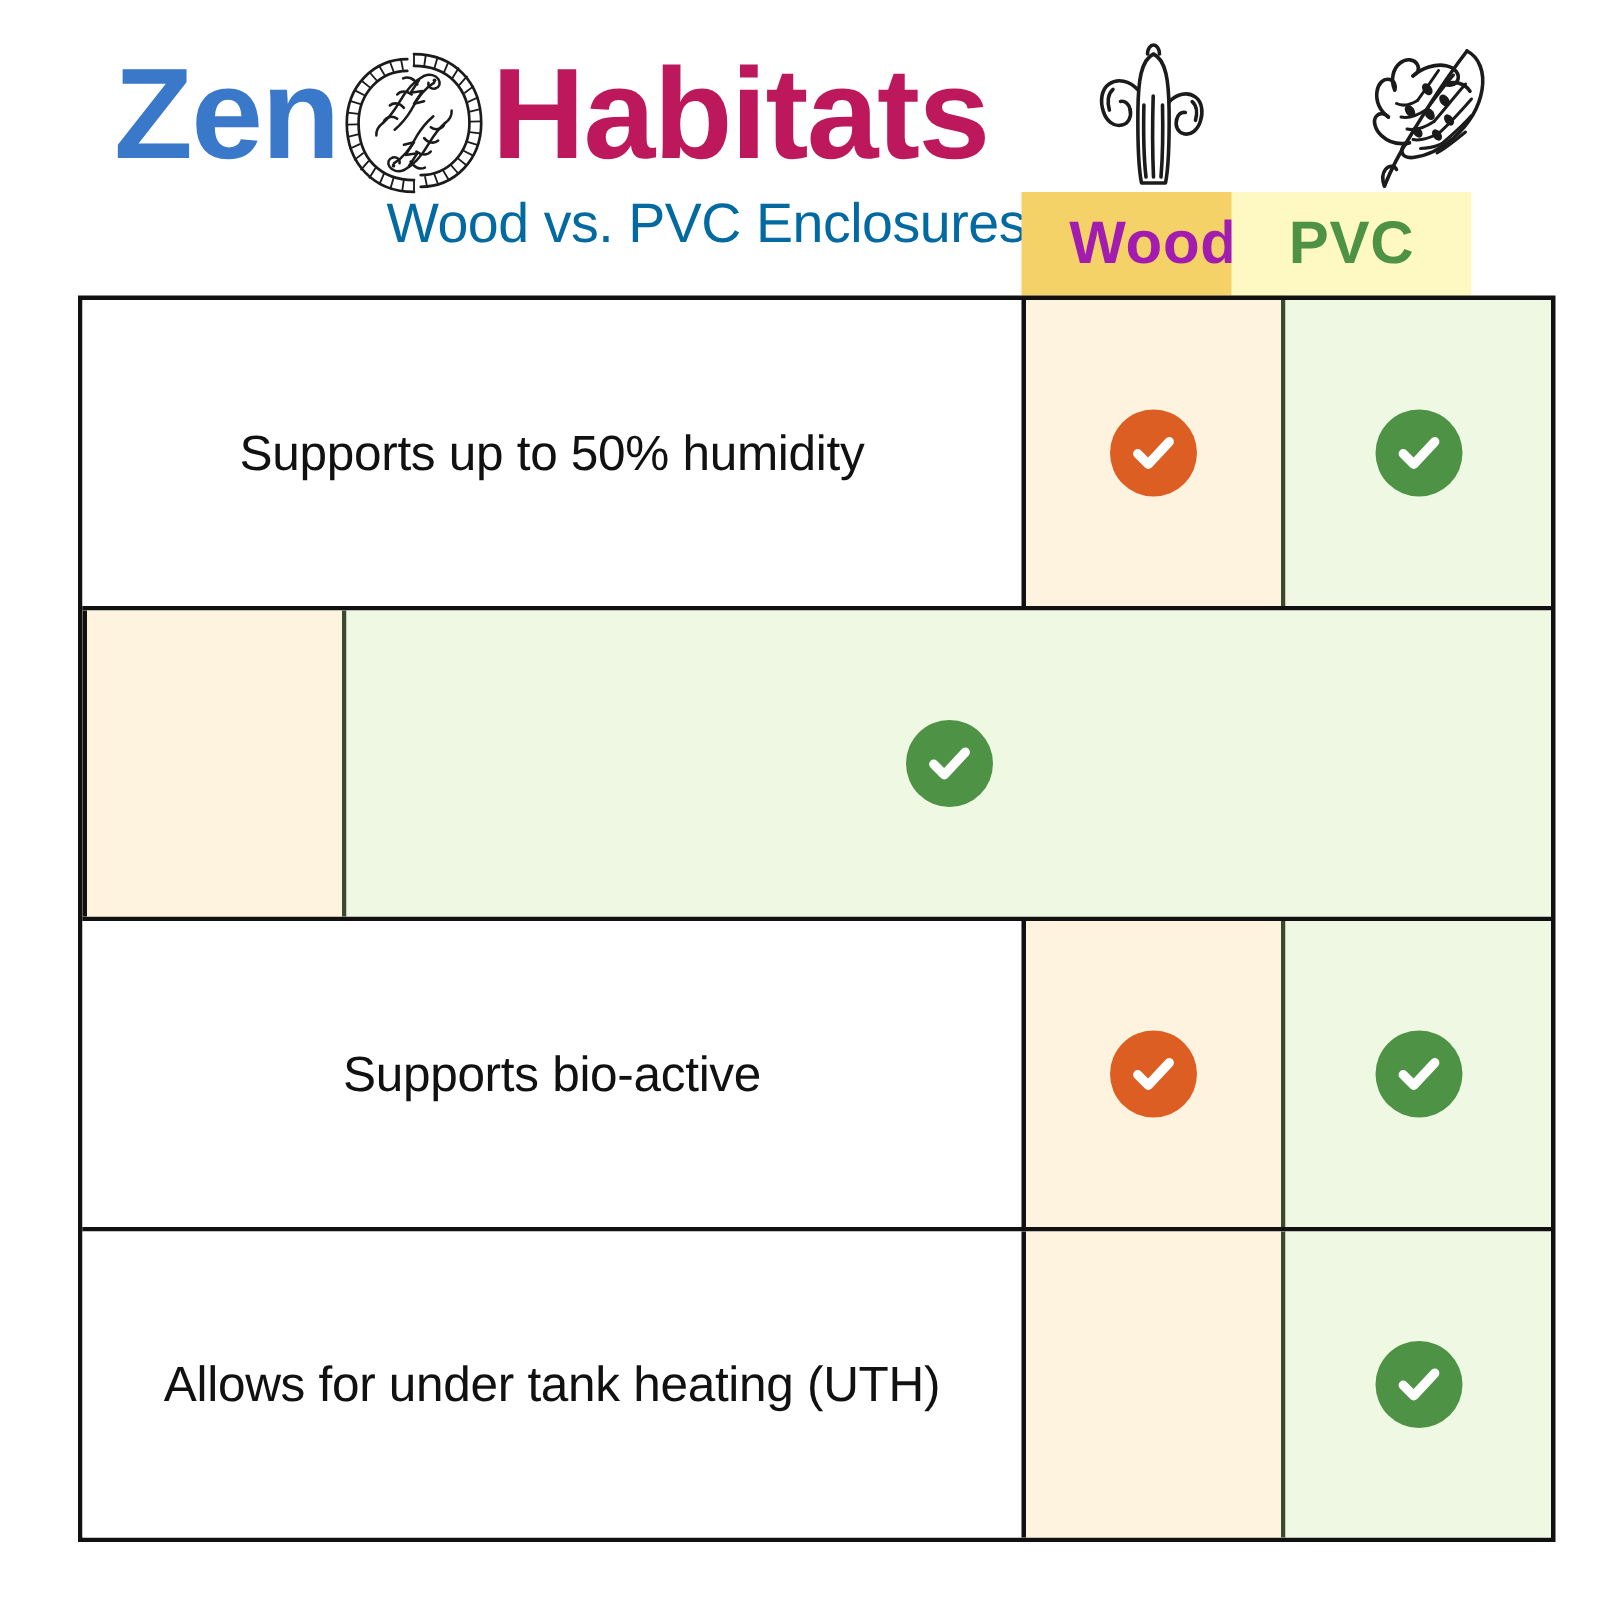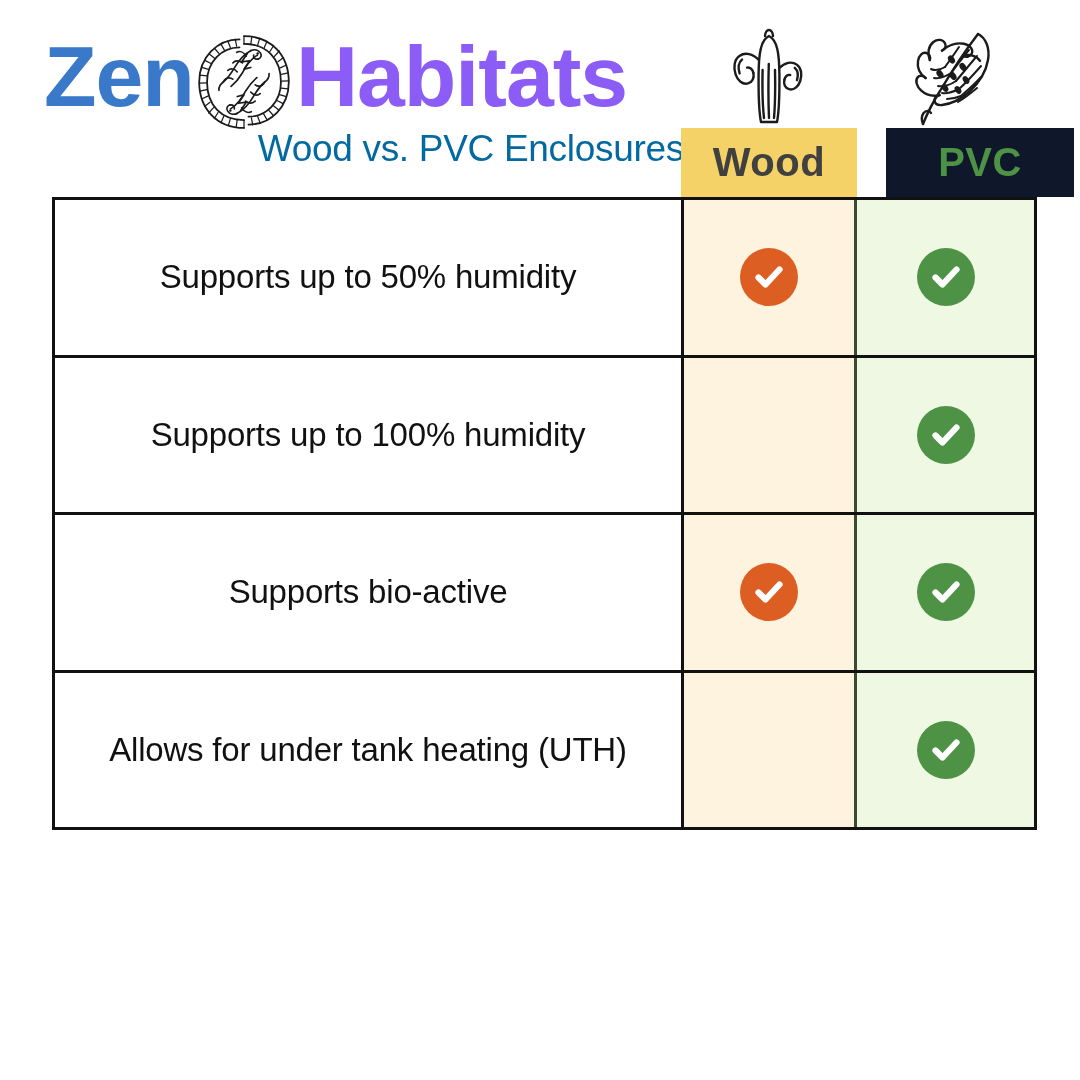--- a/index.html
+++ b/index.html
@@ -17,30 +17,30 @@
     width:640px; height:150px;
   }
   .brand-wordmark {
     position:absolute; left:0; top:0;
     width:640px; height:108px;
     display:flex; align-items:center; justify-content:flex-start;
     white-space:nowrap;
   }
   .word-zen {
     font-size:86px; font-weight:bold; letter-spacing:-1px;
-    color:#3A78C9; line-height:1;
+    color:#3A78C9; line-height:1;margin-left:32px;
   }
   .logo-mark {
     width:112px; height:112px; flex:0 0 112px;
     margin:0 -4px 0 -6px; position:relative; top:6px;
   }
   .logo-mark svg { display:block; width:112px; height:112px; }
   .word-habitats {
     font-size:86px; font-weight:bold; letter-spacing:-1px;
-    color:#8b5cf6; line-height:1;
+    color:#be185d; line-height:1;
   }
   .brand-tagline {
     position:absolute; right:0; top:106px;
     font-size:37px; color:#0369a1; letter-spacing:-0.3px;
     white-space:nowrap; font-weight:400;
   }
 
   
   .col-icon {
     position:absolute; top:20px;
@@ -50,27 +50,27 @@
   .col-icon.wood { left:681px; }
   .col-icon.pvc  { left:857px; }
   .col-icon svg { display:block; }
 
   
   .hdr {
     position:absolute; top:128px; height:69px;
     display:flex; align-items:center; justify-content:center;
     font-size:40px; font-weight:bold; letter-spacing:0.5px;
   }
-  .hdr.wood { left:681px; width:176px; background:#F5D267; color:#404040; }
-  .hdr.pvc  { left:886px; width:188px; background:#0f172a; color:#4E9246; }
+  .hdr.wood { left:681px; width:176px; background:#F5D267; color:#a21caf; }
+  .hdr.pvc  { left:821px; width:160px; background:#fef9c3; color:#4E9246; }
 
   
   .table {
     position:absolute; left:52px; top:197px;
-    width:985px; height:633px;
+    width:985px; height:831px;
     border:3px solid #111111;
     display:flex; flex-direction:column;
   }
   .row {
     display:flex; flex:1 1 0;
     border-bottom:3px solid #111111;
   }
   .row:last-child { border-bottom:none; }
 
   .cell-label {
@@ -230,21 +230,20 @@
       <div class="cell-mark pvc">
         <span class="check green">
           <svg width="36" height="36" viewBox="0 0 36 36" aria-hidden="true">
             <path d="M7.5 18.5 L14.5 25.5 L28.5 10.5" fill="none" stroke="#ffffff" stroke-width="6.2" stroke-linecap="round" stroke-linejoin="round"></path>
           </svg>
         </span>
       </div>
     </div>
 
     <div class="row">
-      <div class="cell-label">Supports up to 100% humidity</div>
       <div class="cell-mark wood">
         
       </div>
       <div class="cell-mark pvc">
         <span class="check green">
           <svg width="36" height="36" viewBox="0 0 36 36" aria-hidden="true">
             <path d="M7.5 18.5 L14.5 25.5 L28.5 10.5" fill="none" stroke="#ffffff" stroke-width="6.2" stroke-linecap="round" stroke-linejoin="round"></path>
           </svg>
         </span>
       </div>

